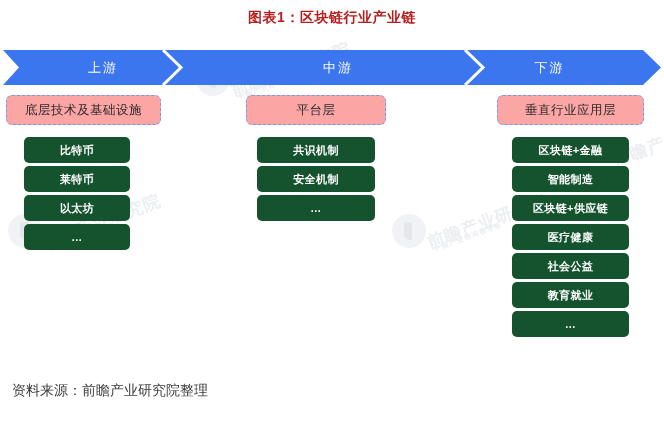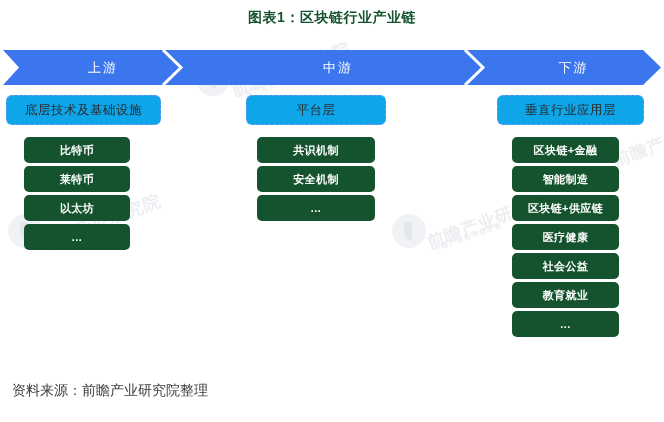--- a/index.html
+++ b/index.html
@@ -32,53 +32,53 @@
   .wm-logo::after{
     content:"";position:absolute;left:12px;top:8px;
     width:8px;height:18px;background:#e4e7ec;
     border-radius:0 0 0 6px;
   }
 
   
   .title{
     position:absolute;left:0;right:0;top:9px;
     text-align:center;
-    font-size:14px;font-weight:bold;color:#14532d;
+    font-size:14px;font-weight:bold;color:#b91c1c;
     letter-spacing:.5px;
     z-index:5;
   }
 
   
   .banner{
     position:absolute;left:3px;top:50px;width:658px;height:35px;
     z-index:3;
   }
   .banner svg{display:block;}
   .banner-label{
     position:absolute;top:0;height:36px;line-height:35px;
     font-size:13px;color:#ffffff;text-align:center;
     font-family:"Liberation Sans","DejaVu Sans",sans-serif;
     letter-spacing:2px;
     z-index:4;
   }
   #lbl-up{left:20px;width:160px;}
   #lbl-mid{left:190px;width:290px;}
-  #lbl-down{left:488px;width:165px;}
+  #lbl-down{left:464px;width:165px;}
 
   
   .col{position:absolute;top:95px;z-index:3;}
   #col-up{left:6px;width:155px;}
   #col-mid{left:246px;width:140px;}
   #col-down{left:497px;width:147px;}
 
   .layer-box{
     box-sizing:border-box;
     border:1px dashed #6c9bf5;
     border-radius:6px;
-    background:#0ea5e9;
+    background:#fca5a5;
     color:#2b2b2b;
     font-size:12.5px;
     text-align:center;
     height:30px;line-height:28px;
     letter-spacing:.5px;
     width:100%;
   }
 
   .items{margin-top:12px;}
   .item{
@@ -90,21 +90,21 @@
     font-weight:bold;
     text-align:center;
     height:26px;line-height:26px;
     margin-bottom:3px;
     letter-spacing:.4px;
     white-space:nowrap;
     overflow:hidden;
   }
   #col-up .item{width:106px;margin-left:18px;}
   #col-mid .item{width:118px;margin-left:11px;}
-  #col-down .item{width:107px;margin-left:15px;}
+  #col-down .item{width:117px;margin-left:15px;}
 
   
   .footer{
     position:absolute;left:12px;right:12px;bottom:22px;
     display:flex;justify-content:space-between;align-items:center;
     font-size:14px;color:#3c3c3c;
     z-index:5;
   }
 </style>
 </head>

